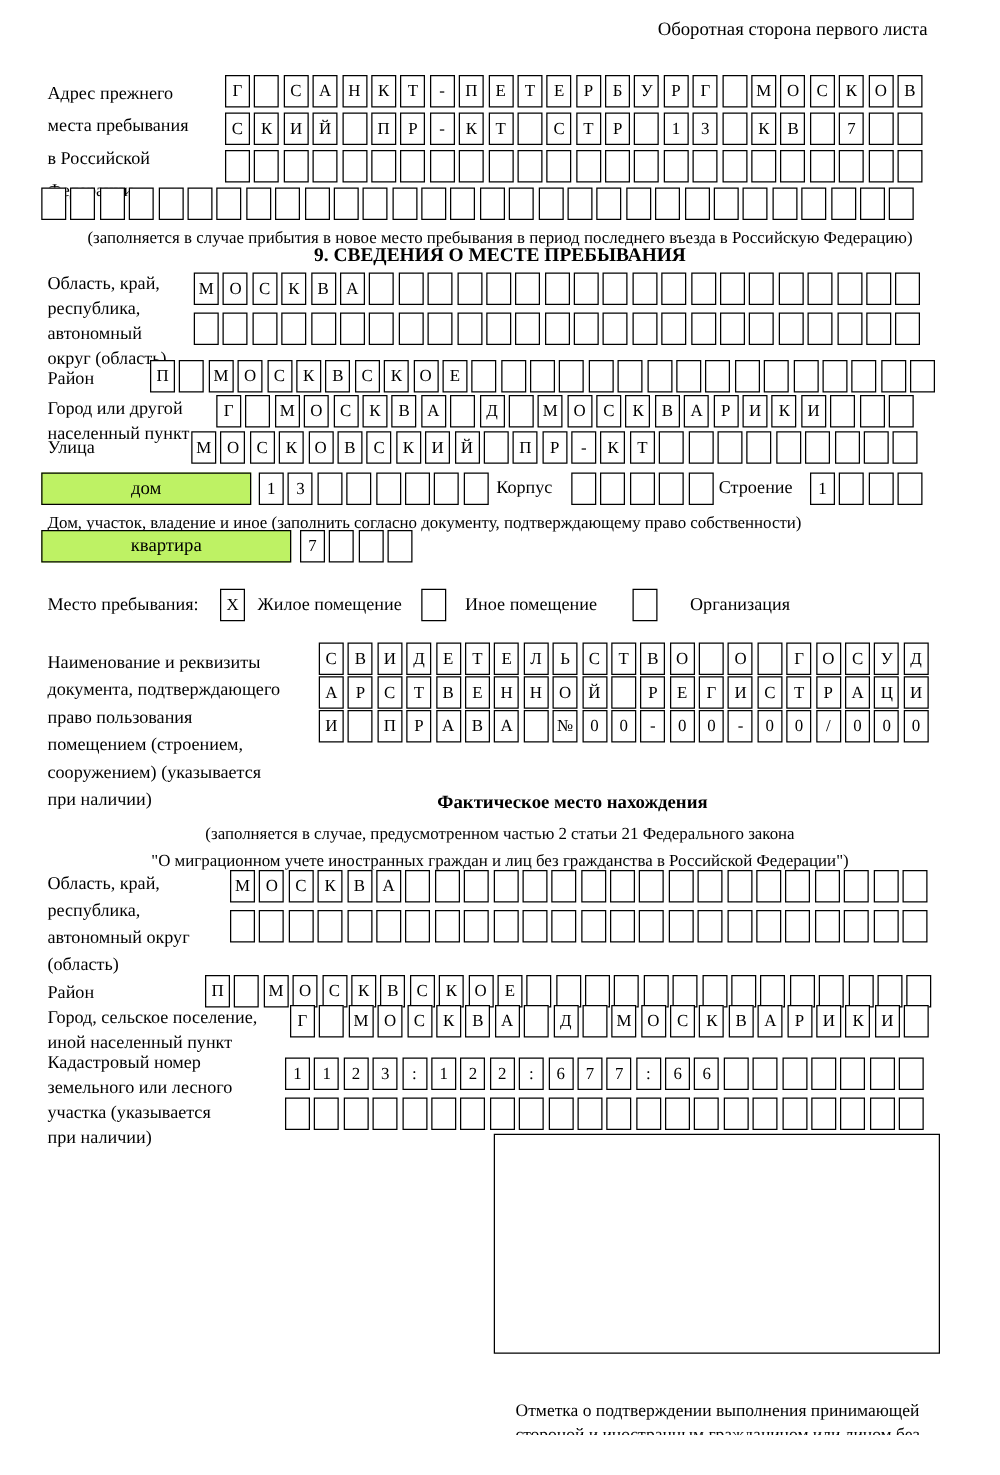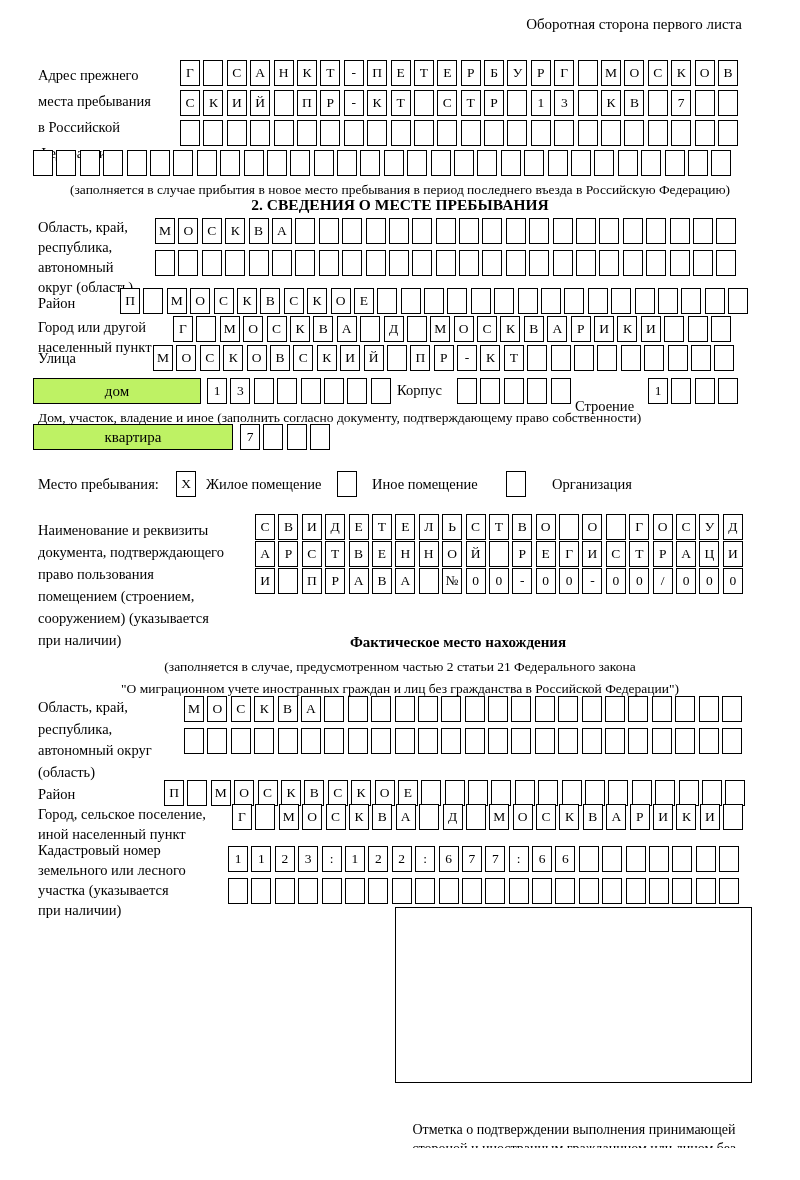--- a/index.html
+++ b/index.html
@@ -31,21 +31,21 @@
   #s2-district-label{left:38px;top:293px;}
   #s2-district-row{left:120px;top:288px;}
   #s2-city-label{left:38px;top:317px;}
   #s2-city-row{left:173px;top:316px;}
   #s2-street-label{left:38px;top:348px;}
   #s2-street-row{left:153px;top:345px;}
   #house-box{left:33px;top:378px;width:168px;}
   #house-row{left:207px;top:378px;}
   #korpus-label{left:397px;top:382px;position:absolute;font-size:14.5px;}
   #korpus-row{left:457px;top:378px;}
-  #stroenie-label{left:575px;top:382px;position:absolute;font-size:14.5px;margin-top:16px;}
+  #stroenie-label{left:575px;top:382px;position:absolute;font-size:14.5px;}
   #stroenie-row{left:648px;top:378px;}
   #house-note{left:38px;top:407px;}
   #apt-box{left:33px;top:424px;width:200px;}
   #apt-row{left:240px;top:424px;}
   #apt-note{left:38px;top:453px;}
   #stay-label{left:38px;top:476px;position:absolute;font-size:14.5px;}
   #stay-box1{left:176px;top:471px;}
   #stay-opt1{left:206px;top:476px;position:absolute;font-size:14.5px;text-align:right;}
   #stay-box2{left:337px;top:471px;}
   #stay-opt2{left:372px;top:476px;position:absolute;font-size:14.5px;}
@@ -188,21 +188,21 @@
       <span class="cbox"></span>
       <span class="cbox"></span>
       <span class="cbox"></span>
       <span class="cbox"></span>
       <span class="cbox"></span>
       <span class="cbox"></span>
       <span class="cbox"></span>
     </div>
   <div class="note ctr" id="prev-note">(заполняется в случае прибытия в новое место пребывания в период последнего въезда в Российскую Федерацию)</div>
 
-  <div class="ttl" id="s2-title">2. СВЕДЕНИЯ О МЕСТЕ ПРЕБЫВАНИЯ</div>
+  <div class="ttl" id="s2-title">9. СВЕДЕНИЯ О МЕСТЕ ПРЕБЫВАНИЯ</div>
 
   <div class="lbl" id="s2-region-label">Область, край,
 республика,
 автономный
 округ (область)</div>
   <div class="crow" id="s2-region-row1">
       <span class="cbox">М</span>
       <span class="cbox">О</span>
       <span class="cbox">С</span>
       <span class="cbox">К</span>

